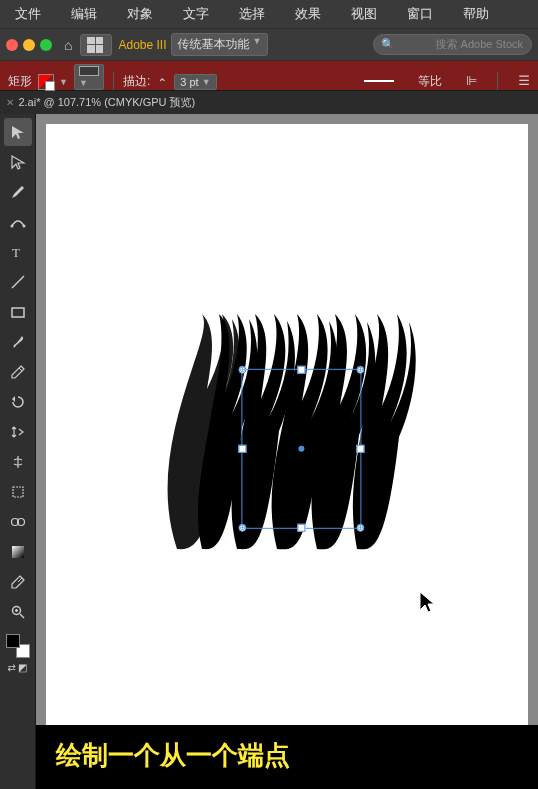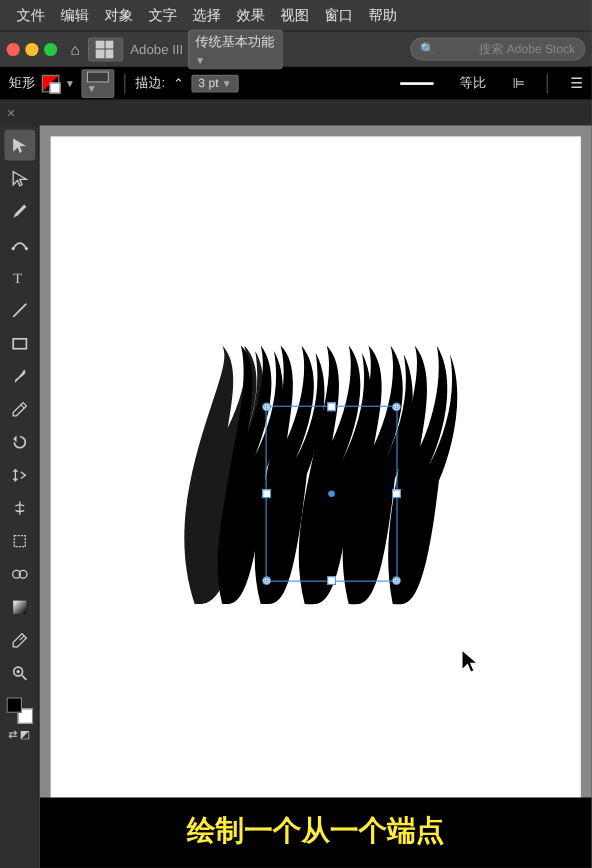--- a/index.html
+++ b/index.html
@@ -12,21 +12,21 @@
       position: relative;
     }
 
     
     #menubar {
       background: #3a3a3a;
       height: 28px;
       display: flex;
       align-items: center;
       padding: 0 8px;
-      gap: 0;
+      gap: 16px;
     }
     .menu-item {
       color: #e0e0e0;
       font-size: 13px;
       padding: 2px 7px;
       border-radius: 3px;
       cursor: pointer;
       white-space: nowrap;
     }
 
@@ -60,21 +60,20 @@
       background: #555;
       border: 1px solid #666;
       border-radius: 3px;
       color: #ddd;
       font-size: 12px;
       padding: 2px 6px;
       display: flex;
       align-items: flex-start;
       gap: 3px;
       cursor: pointer;
-      flex-direction: column;
     }
     .grid-icon {
       width: 16px; height: 16px;
       display: grid;
       grid-template-columns: 1fr 1fr;
       gap: 1px;
       margin-right: 2px;
     }
     .grid-icon span {
       background: #ccc;
@@ -88,24 +87,24 @@
       font-size: 11px;
       padding: 2px 8px;
       display: flex;
       align-items: center;
       gap: 4px;
       margin-left: auto;
     }
 
     
     #toolbar2 {
-      background: #000000;
+      background: #7f1d1d;
       height: 30px;
       display: flex;
-      align-items: center;
+      align-items: flex-end;
       padding: 0 8px;
       gap: 6px;
       border-top: 1px solid #2a2a2a;
       font-size: 12px;
       color: #ddd;
     }
     .tool-label {
       font-size: 12px;
       color: #ddd;
     }
@@ -127,20 +126,21 @@
       width: 1px;
       height: 18px;
       background: #555;
       margin: 0 3px;
     }
     .toolbar2-right {
       display: flex;
       align-items: center;
       gap: 20px;
       margin-left: auto;
+      font-family: Liberation Mono, monospace;
     }
     .stroke-weight-box {
       display: flex;
       align-items: center;
       gap: 3px;
       background: #555;
       border: 1px solid #666;
       border-radius: 2px;
       padding: 1px 5px;
       font-size: 11px;
@@ -284,21 +284,20 @@
     }
 
     
     #annotation {
       position: absolute;
       bottom: 0;
       left: 0;
       right: 0;
       background: #000;
       padding: 12px 20px 16px;
-      text-align: center;
     }
     .annotation-line {
       font-size: 26px;
       font-weight: bold;
       color: #ffeb3b;
       line-height: 1.4;
       font-family: "PingFang SC", "Microsoft YaHei", sans-serif;
     }
   </style>
 </head>
@@ -324,21 +323,21 @@
   </div>
   <span class="home-icon-btn">⌂</span>
   <div class="workspace-dropdown">
     <div class="grid-icon">
       <span></span>
         <span></span>
         <span></span>
         <span></span>
     </div>
   </div>
-  <span style="color:#a3a3a3;font-size:12px;margin-left:2px;">Adobe III</span>
+  <span style="color:#eab308;font-size:12px;margin-left:2px;">Adobe III</span>
   <div class="workspace-dropdown">
     <span>传统基本功能</span>
     <span style="font-size:9px;color:#aaa;">▼</span>
   </div>
   <div class="search-box">
     <span style="font-size:11px;">🔍</span>
     <span style="color:#888;font-size:11px;margin-left:36px;">搜索 Adobe Stock</span>
   </div>
 </div>
 
@@ -367,20 +366,21 @@
     </div>
     <span style="color:#ddd;font-size:12px;margin:0 4px;">等比</span>
     <span style="color:#ccc;font-size:13px;">⊫</span>
     <div style="width:1px;height:18px;background:#555;"></div>
     <span style="color:#ccc;font-size:13px;">☰</span>
   </div>
 </div>
 
 <div id="tabbar">
   <span class="tab-close">✕</span>
+  <span class="tab-name">2.ai* @ 107.71% (CMYK/GPU 预览)</span>
 </div>
 
 <div id="main-area">
 
   <div id="left-toolbar">
 
     <div class="tool-btn active">
       <svg viewBox="0 0 16 16">
           <path d="M2 2 L2 14 L6 10 L8 15 L10 14 L8 9 L14 9 Z"></path>
         </svg>

